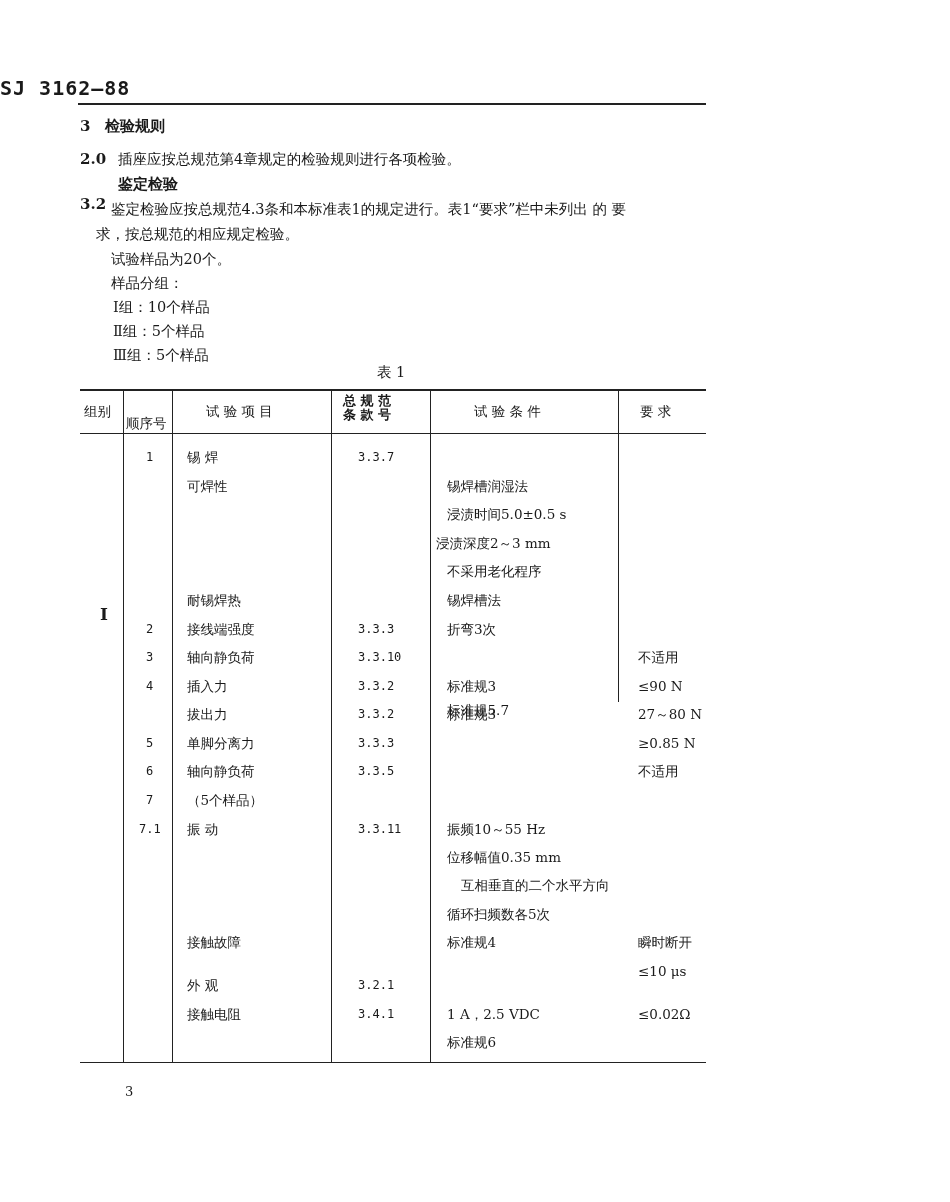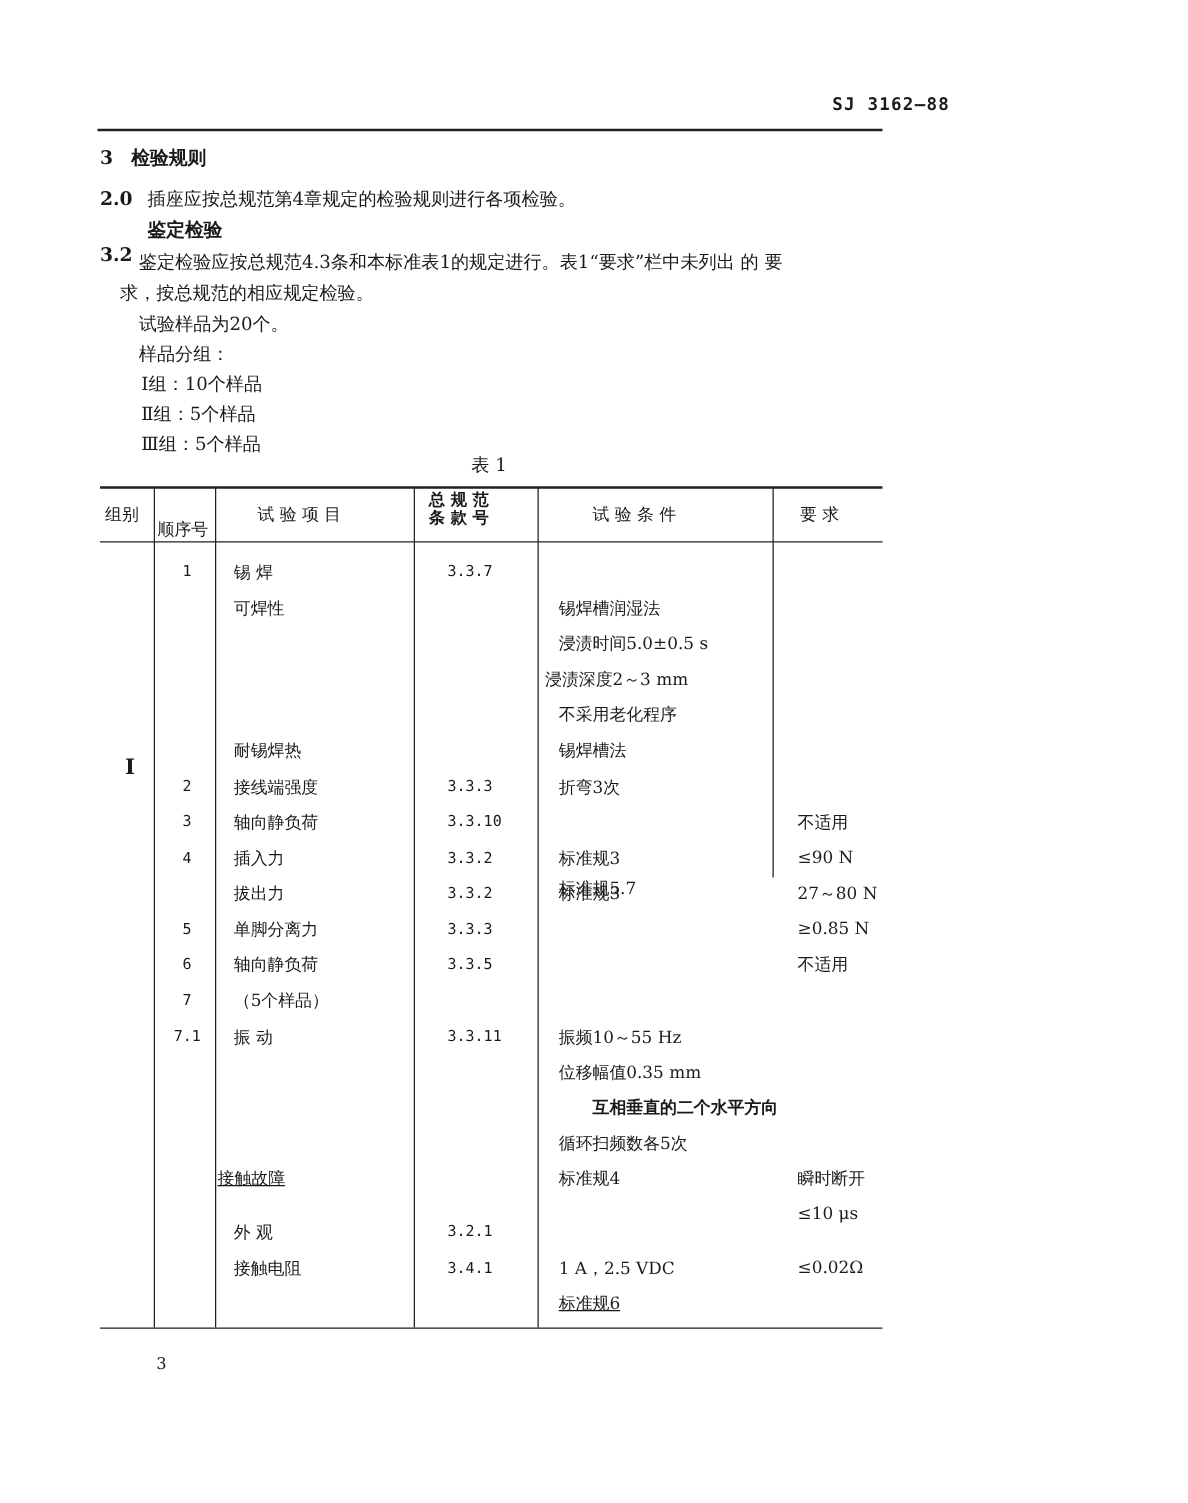--- a/index.html
+++ b/index.html
@@ -1,19 +1,19 @@
 <!DOCTYPE html>
 <html><head>
 <meta charset="utf-8">
 <style>
   html, body { margin:0; padding:0; background:#ffffff; }
   body { width:950px; height:1202px; position:relative; overflow:hidden;
          font-family:"DejaVu Serif", "Liberation Serif", serif; color:#1a1a1a; }
   .abs { position:absolute; white-space:nowrap; }
-  .hdr-title { left:0; width:760px; top:76px; text-align:right; font-family:"DejaVu Sans Mono","Liberation Mono",monospace; font-size:14px; font-weight:bold; letter-spacing:1px; }
+  .hdr-title { left:0; width:760px; top:76px; text-align:left; font-family:"DejaVu Sans Mono","Liberation Mono",monospace; font-size:20px; font-weight:bold; letter-spacing:1px; }
   .rule-top { left:78px; top:103px; width:628px; height:2px; background:#222; }
   .sec { font-size:15px; font-weight:bold; }
   .para { font-size:14.5px; }
   .t-caption { font-size:14.5px; }
   .tbl-line { position:absolute; background:#222; }
   .cell { position:absolute; font-size:13.5px; white-space:nowrap; }
   .num { font-family:"DejaVu Sans Mono","Liberation Mono",monospace; font-size:12px; }
   .bold { font-weight:bold; }
   .page-num { left:125px; top:1084px; font-size:13px; }
 </style>
@@ -181,35 +181,35 @@
     <div class="cell" style="left:187px;top:849px;"></div>
     <div class="cell num" style="left:358px;top:850px;"></div>
     <div class="cell" style="left:447px;top:849px;">位移幅值0.35 mm</div>
     <div class="cell" style="left:638px;top:849px;"></div>
   </div>
 
   <div>
     <div class="cell num" style="left:146px;top:878px;"></div>
     <div class="cell" style="left:187px;top:877px;"></div>
     <div class="cell num" style="left:358px;top:878px;"></div>
-    <div class="cell" style="left:474px;top:877px;font-weight:bold;">互相垂直的二个水平方向</div>
+    <div class="cell" style="left:461px;top:877px;">互相垂直的二个水平方向</div>
     <div class="cell" style="left:638px;top:877px;"></div>
   </div>
 
   <div>
     <div class="cell num" style="left:146px;top:907px;"></div>
     <div class="cell" style="left:187px;top:906px;"></div>
     <div class="cell num" style="left:358px;top:907px;"></div>
     <div class="cell" style="left:447px;top:906px;">循环扫频数各5次</div>
     <div class="cell" style="left:638px;top:906px;"></div>
   </div>
 
   <div>
     <div class="cell num" style="left:146px;top:935px;"></div>
-    <div class="cell" style="left:174px;top:934px;text-decoration:underline;">接触故障</div>
+    <div class="cell" style="left:187px;top:934px;">接触故障</div>
     <div class="cell num" style="left:358px;top:935px;"></div>
     <div class="cell" style="left:447px;top:934px;">标准规4</div>
     <div class="cell" style="left:638px;top:934px;">瞬时断开</div>
   </div>
 
   <div>
     <div class="cell num" style="left:146px;top:964px;"></div>
     <div class="cell" style="left:187px;top:963px;"></div>
     <div class="cell num" style="left:358px;top:964px;"></div>
     <div class="cell" style="left:447px;top:963px;"></div>
@@ -229,18 +229,18 @@
     <div class="cell" style="left:187px;top:1006px;">接触电阻</div>
     <div class="cell num" style="left:358px;top:1007px;">3.4.1</div>
     <div class="cell" style="left:447px;top:1006px;">1 A，2.5 VDC</div>
     <div class="cell" style="left:638px;top:1006px;">≤0.02Ω</div>
   </div>
 
   <div>
     <div class="cell num" style="left:146px;top:1035px;"></div>
     <div class="cell" style="left:187px;top:1034px;"></div>
     <div class="cell num" style="left:358px;top:1035px;"></div>
-    <div class="cell" style="left:447px;top:1034px;text-decoration:underline;">标准规6</div>
+    <div class="cell" style="left:447px;top:1034px;">标准规6</div>
     <div class="cell" style="left:638px;top:1034px;"></div>
   </div>
 </div>
 
 <div class="abs page-num">3</div>
 
 </body></html>

